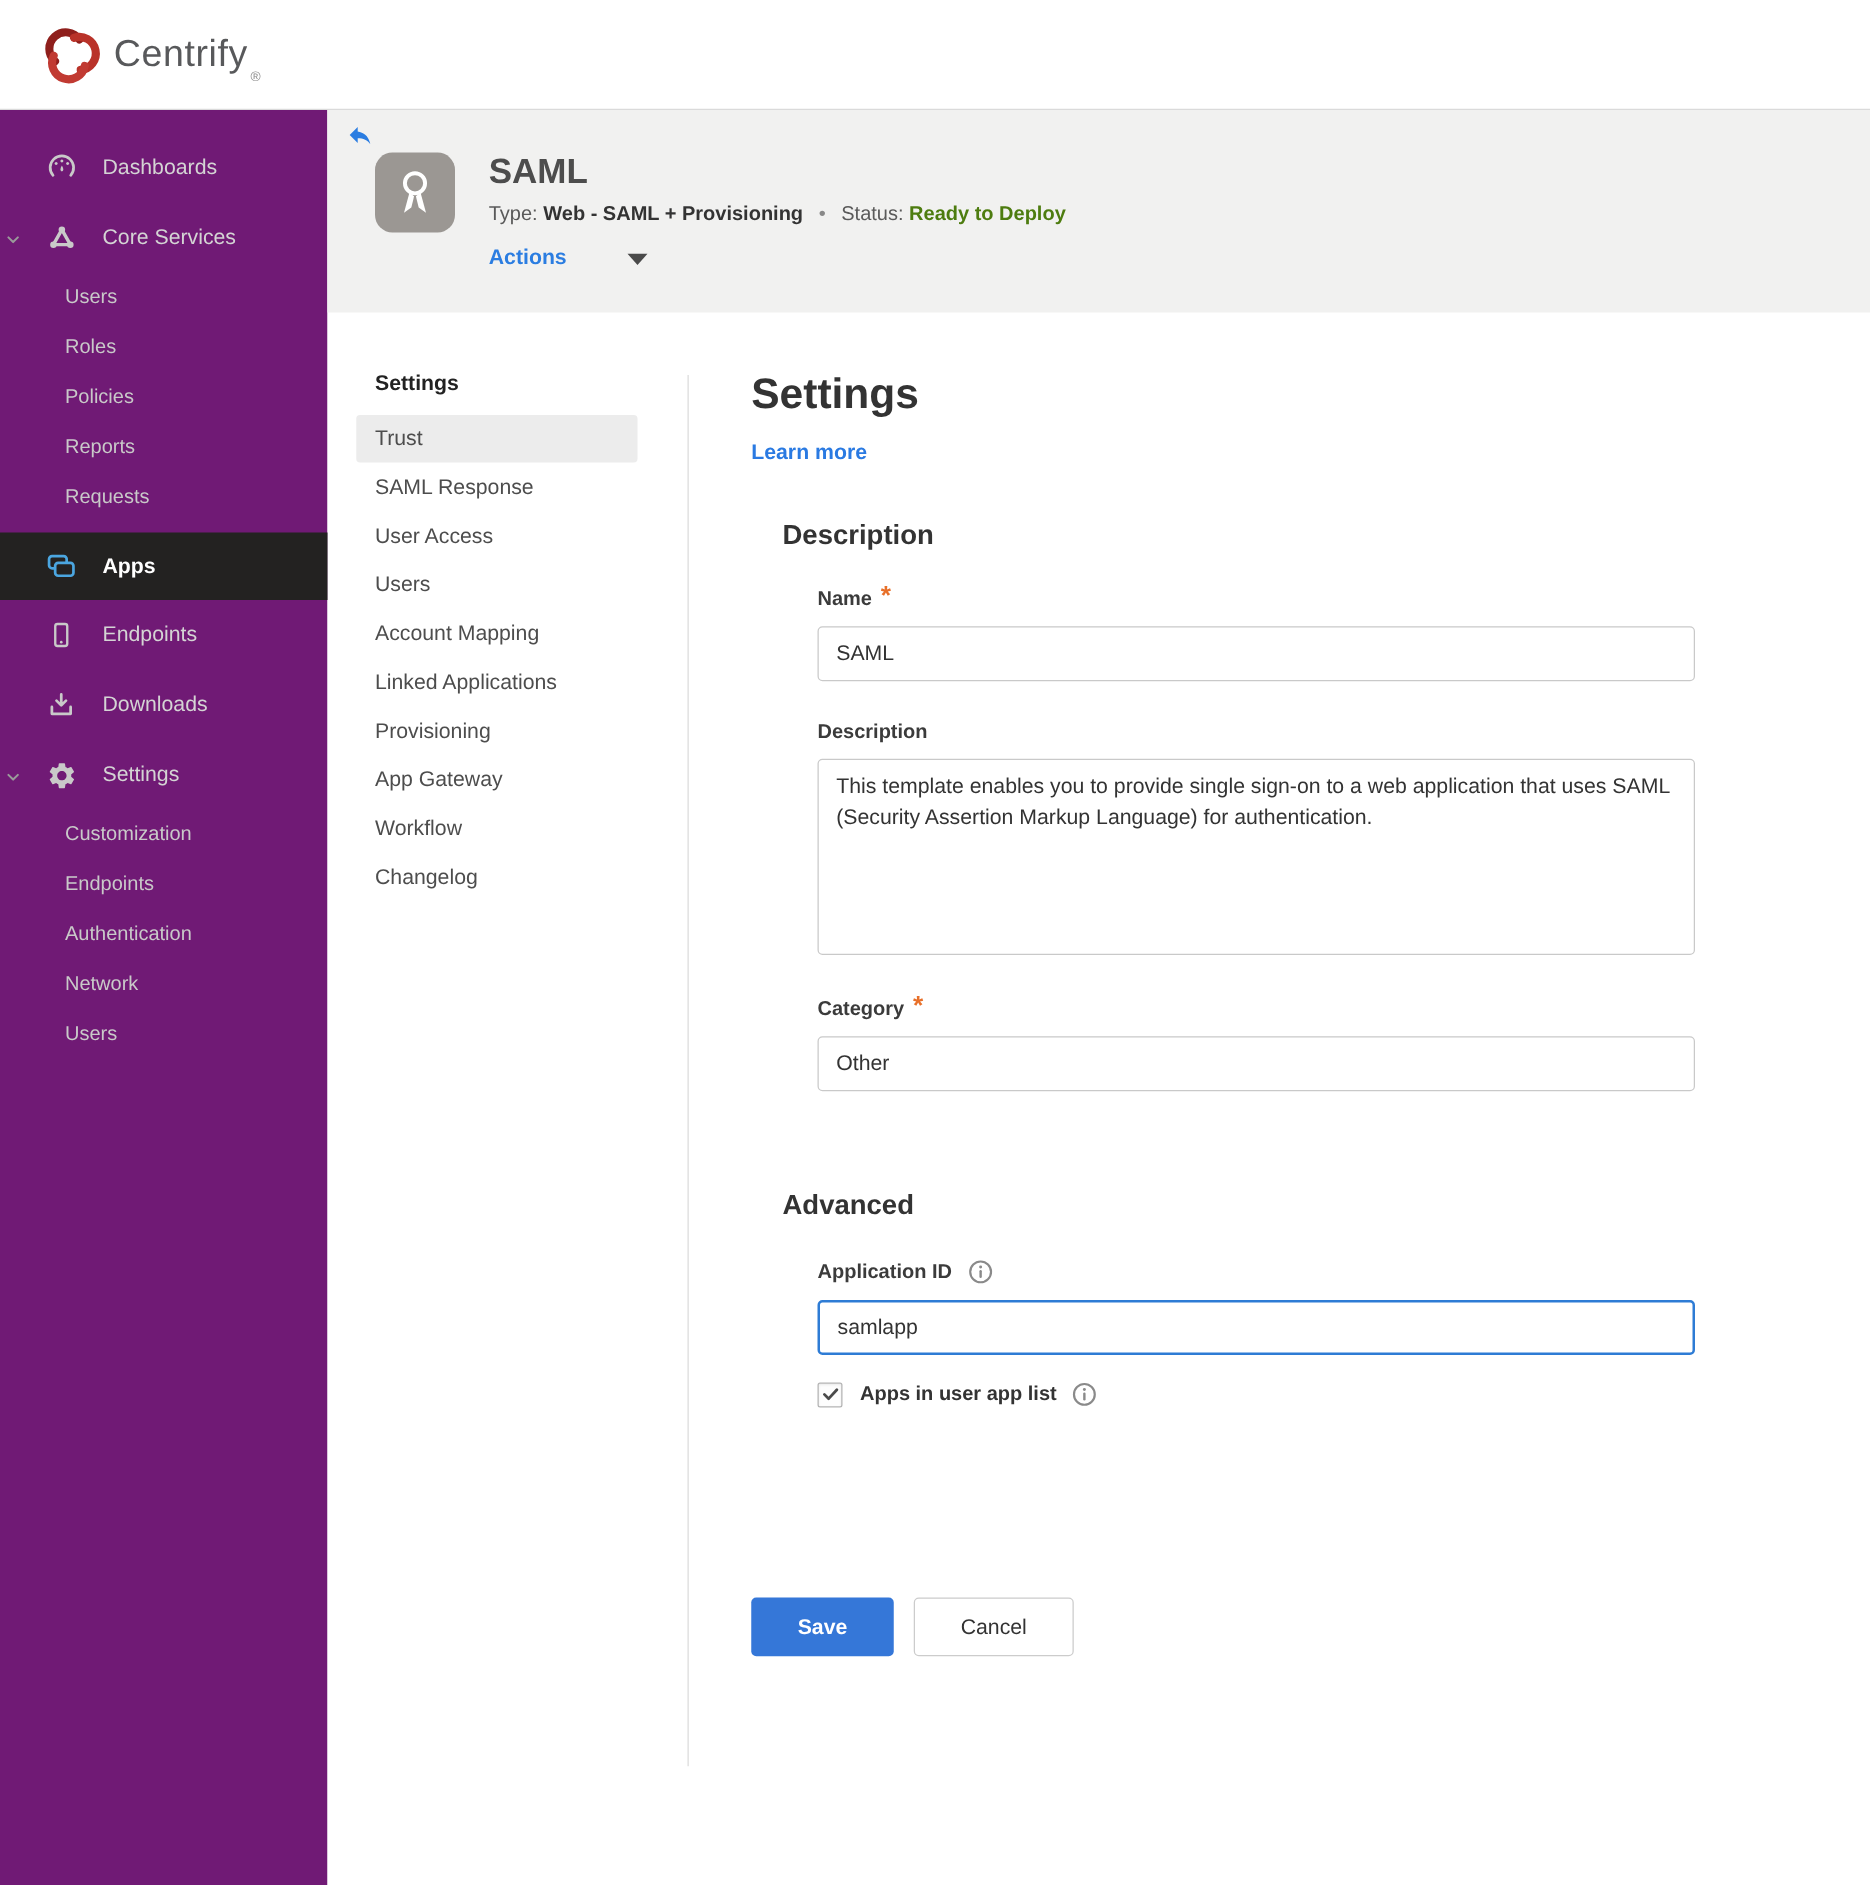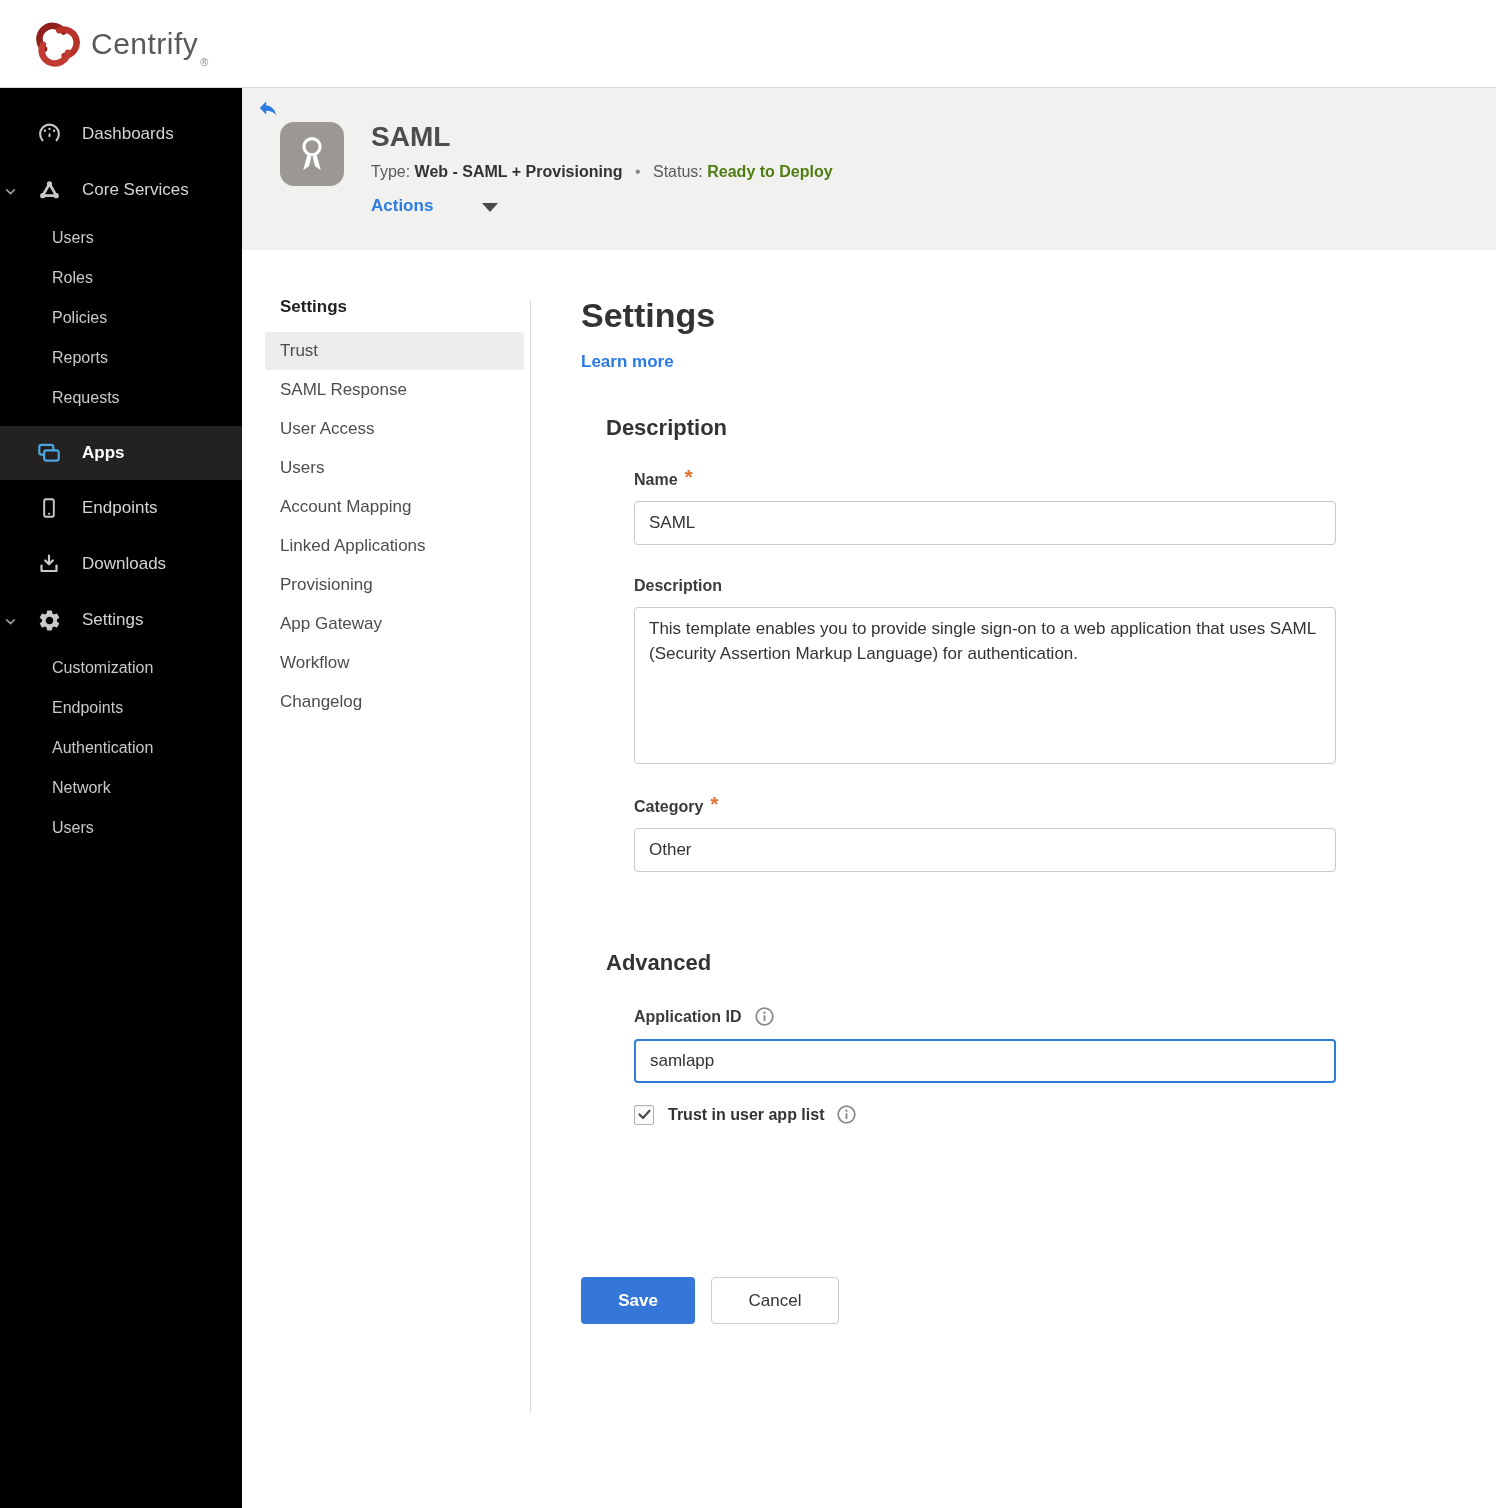--- a/index.html
+++ b/index.html
@@ -11,21 +11,21 @@
   .topbar { height:88px; background:#fff; display:flex; align-items:center; padding-left:33px; border-bottom:1px solid #dadada; }
   .brand { display:flex; align-items:flex-end; }
   .brand-swirl { width:48px; height:48px; margin-right:10px; }
   .brand-name { font-size:30px; color:#58595b; font-weight:400; letter-spacing:.5px; line-height:48px; }
   .brand-reg { font-size:11px; color:#8a8a8a; margin-top:8px; margin-left:2px; }
 
   
   .layout { display:flex; height:1420px; }
 
   
-  .sidebar { width:242px; flex-shrink:0; background:#000000; padding-top:18px; }
+  .sidebar { width:262px; flex-shrink:0; background:#701a75; padding-top:18px; }
   .nav-item { height:56px; display:flex; align-items:center; padding-left:36px; position:relative; color:#d4d4d4; font-size:17px; cursor:pointer; }
   .nav-icon { width:26px; height:26px; margin-right:20px; display:flex; align-items:center; justify-content:center; }
   .expand-chevron { position:absolute; left:4px; top:50%; transform:translateY(-50%); width:14px; height:14px; }
   .nav-sub-item { height:40px; display:flex; align-items:center; padding-left:52px; color:#c9c9c9; font-size:16px; cursor:pointer; }
   .nav-item.selected { height:54px; margin-top:8px; background:#232221; }
   .nav-item.selected .nav-label { color:#fff; font-weight:700; }
 
   
   .content { flex:1; display:flex; flex-direction:column; background:#fff; }
 
@@ -41,21 +41,21 @@
   .meta-dot { color:#888; margin:0 8px; }
   .status-red { color:#4d7c0f; font-weight:700; }
   .actions-link { margin-top:15px; display:flex; align-items:center; cursor:pointer;gap:40px; }
   .actions-label { color:#2b7de1; font-weight:700; font-size:17px; }
   .caret-down { width:0; height:0; border-left:8px solid transparent; border-right:8px solid transparent; border-top:9px solid #4a4a4a; margin-left:9px; margin-top:3px; }
 
   
   .content-body { display:flex; flex:1; }
   .subnav { width:288px; flex-shrink:0; padding-top:47px; }
   .subnav-header { margin-left:38px; font-size:17px; font-weight:700; color:#222; margin-bottom:15px; }
-  .subnav-item { height:38px; margin:1px 0 1px 23px; width:259px; padding-left:15px; display:flex; align-items:center; font-size:17px; color:#4d4d4d; border-radius:3px; cursor:pointer; }
+  .subnav-item { height:38px; margin:1px 0 1px 23px; width:225px; padding-left:15px; display:flex; align-items:center; font-size:17px; color:#4d4d4d; border-radius:3px; cursor:pointer; }
   .subnav-item.selected { background:#ececec; }
   .vdivider { width:1px; background:#dcdcdc; margin-top:50px; height:1113px; flex-shrink:0; }
 
   .main { flex:1; padding:46px 40px 0 50px; }
   .main-title { font-size:34px; font-weight:700; color:#333; margin-bottom:17px; }
   .learn-more { color:#2a7ae2; font-weight:700; font-size:17px; display:inline-block; margin-bottom:43px; cursor:pointer; }
 
   .section-h2 { font-size:22px; font-weight:700; color:#333; margin-left:25px; margin-bottom:30px; }
   .form { margin-left:53px; width:702px; }
   .form-group { margin-bottom:32px; }
@@ -293,21 +293,21 @@
               </div>
               <input class="text-input focused" type="text" value="samlapp" style="">
             </div>
 
             <div class="check-row">
               <div class="checkbox">
                 <svg width="15" height="15" viewBox="0 0 24 24">
                   <polyline points="4,12 9.5,17.5 20,6" fill="none" stroke="#4a4a4a" stroke-width="3.6" stroke-linecap="round" stroke-linejoin="round"></polyline>
                 </svg>
               </div>
-              <span class="check-label">Trust in user app list</span>
+              <span class="check-label">Apps in user app list</span>
               <span class="info-icon">
                 <svg width="21" height="21" viewBox="0 0 24 24">
                   <circle cx="12" cy="12" r="9.5" fill="none" stroke="#8a8a8a" stroke-width="2"></circle>
                   <circle cx="12" cy="7.6" r="1.35" fill="#8a8a8a"></circle>
                   <rect x="10.9" y="10.3" width="2.2" height="7.2" rx="1.1" fill="#8a8a8a"></rect>
                 </svg>
               </span>
             </div>
           </div>
         </section>

